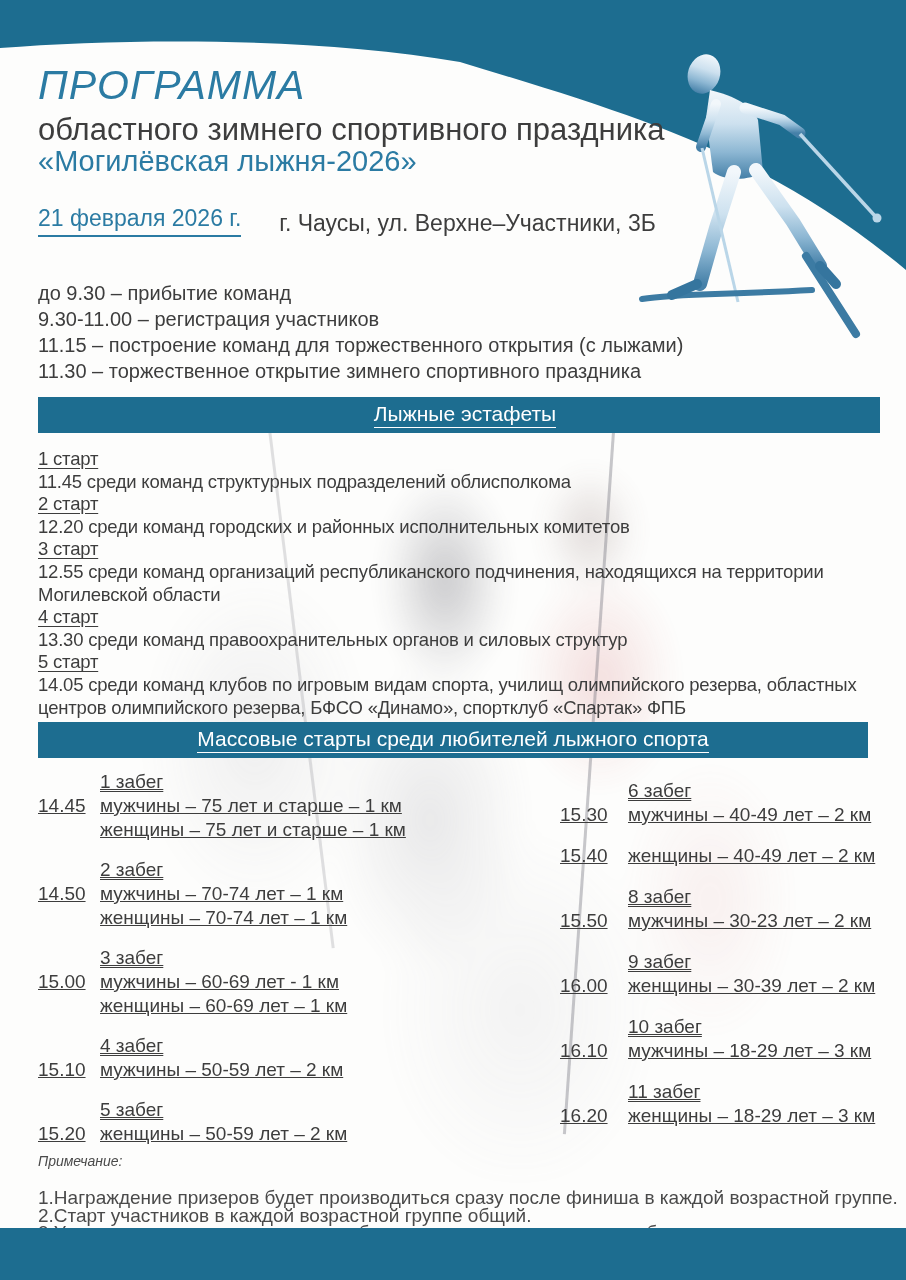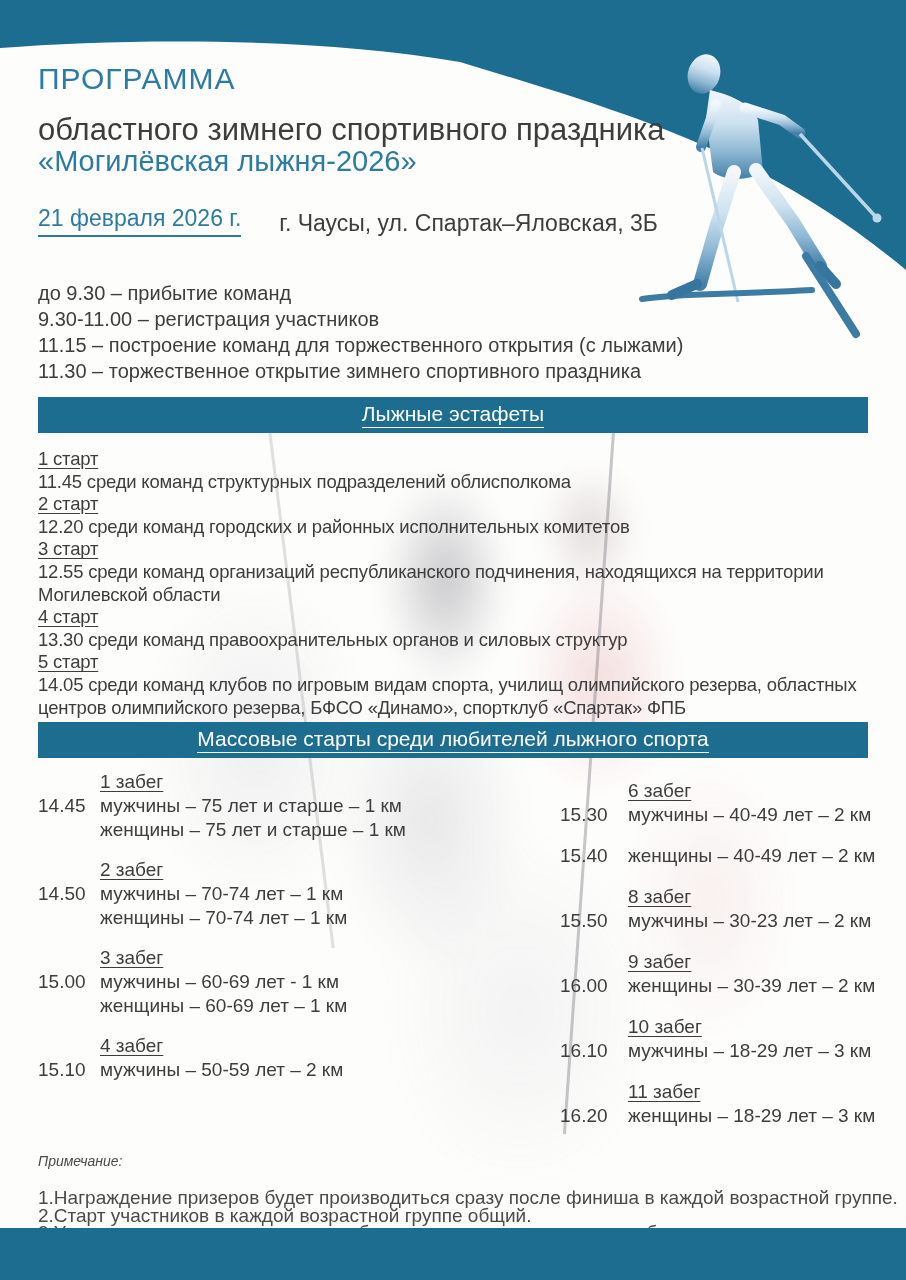--- a/index.html
+++ b/index.html
@@ -24,45 +24,45 @@
       radial-gradient(120px 200px at 710px 510px, rgba(205,120,120,.22), transparent 70%),
       radial-gradient(160px 240px at 255px 350px, rgba(140,140,150,.28), transparent 70%),
       radial-gradient(200px 260px at 520px 620px, rgba(150,150,160,.22), transparent 70%);
   }
   .bg-pole{position:absolute;width:3px;background:rgba(110,110,122,.38);pointer-events:none;}
   .bg-pole.p1{left:588px;top:415px;height:720px;transform:rotate(4deg);}
   .bg-pole.p2{left:300px;top:430px;height:520px;transform:rotate(-7deg);opacity:.55;}
   
   .header-svg{position:absolute;left:0;top:0;}
   
-  .title{position:absolute;left:38px;top:62px;font-size:30px;letter-spacing:1px;color:#2b7ba3;}
+  .title{position:absolute;left:38px;top:62px;font-size:41px;letter-spacing:1px;color:#2b7ba3;font-style:italic;}
   .subtitle{position:absolute;left:38px;top:112px;font-size:31px;color:#3d3d3d;}
   .event{position:absolute;left:38px;top:145px;font-size:29px;color:#2b7ba3;}
   .dateline{position:absolute;left:38px;top:205px;font-size:23px;display:flex;gap:38px;align-items:flex-end;}
   .date{color:#2b7ba3;border-bottom:2px solid #2b7ba3;padding-bottom:3px;}
   .location{color:#3d3d3d;}
   
   .schedule{position:absolute;left:38px;top:280px;font-size:20px;line-height:26px;}
   
   .banner{
     position:absolute;left:38px;width:830px;height:36px;
     background:#1d6d90;color:#fff;font-size:21px;
     display:flex;align-items:center;justify-content:center;
   }
-  .banner.b1{top:397px;}
+  .banner.b1{top:397px;padding-left:12px;}
   .banner.b2{top:722px;}
   .banner-label{border-bottom:1px solid #fff;padding-bottom:1px;}
   
   .starts{position:absolute;left:38px;top:448px;font-size:18.5px;line-height:22.6px;letter-spacing:-0.2px;}
   .start-label{text-decoration:underline;text-underline-offset:3px;}
   
   .col{position:absolute;font-size:19px;line-height:24px;}
   .col-left{left:38px;top:770px;width:490px;}
   .col-right{left:560px;top:779px;width:346px;}
-  .race{margin-bottom:16px;}
+  .race{margin-bottom:16px;text-decoration:underline;}
   .col-right .race{margin-bottom:17px;}
   .race-label{margin-left:62px;text-decoration:underline;text-underline-offset:3px;}
   .col-right .race-label{margin-left:68px;}
   .race-row{display:flex;}
   .race-time{flex:0 0 62px;}
   .col-right .race-time{flex:0 0 68px;}
   
   .notes{position:absolute;left:38px;top:1153px;color:#4a4a4a;}
   .notes-title{font-size:14px;margin-bottom:20px;font-style:italic;}
   .note-item{font-size:19px;line-height:17.5px;}
@@ -103,21 +103,21 @@
       <path d="M697,284 L672,295" stroke="#35759e" stroke-width="10" stroke-linecap="round"></path>
       <path d="M820,266 L836,284" stroke="#35759e" stroke-width="10" stroke-linecap="round"></path>
     </g>
   </svg>
 
   <div class="title">ПРОГРАММА</div>
   <div class="subtitle">областного зимнего спортивного праздника</div>
   <div class="event">«Могилёвская лыжня-2026»</div>
   <div class="dateline">
     <span class="date">21 февраля 2026 г.</span>
-    <span class="location">г. Чаусы, ул. Спартак–Яловская, 3Б</span>
+    <span class="location">г. Чаусы, ул. Верхне–Участники, 3Б</span>
   </div>
 
   <div class="schedule">
     <div>до 9.30 – прибытие команд</div>
     <div>9.30-11.00 – регистрация участников</div>
     <div>11.15 – построение команд для торжественного открытия (с лыжами)</div>
     <div>11.30 – торжественное открытие зимнего спортивного праздника</div>
   </div>
 
   <div class="banner b1">
@@ -176,20 +176,29 @@
     </div>
     <div class="race">
       <div class="race-label">4 забег</div>
       <div class="race-row">
         <span class="race-time">15.10</span>
         <div class="race-lines">
           <div>мужчины – 50-59 лет – 2 км</div>
         </div>
       </div>
     </div>
+    <div class="race">
+      <div class="race-label">5 забег</div>
+      <div class="race-row">
+        <span class="race-time">15.20</span>
+        <div class="race-lines">
+          <div>женщины – 50-59 лет – 2 км</div>
+        </div>
+      </div>
+    </div>
   </div>
 
   <div class="col col-right">
     <div class="race">
       <div class="race-label">6 забег</div>
       <div class="race-row">
         <span class="race-time">15.30</span>
         <div class="race-lines">
           <div>мужчины – 40-49 лет – 2 км</div>
         </div>

